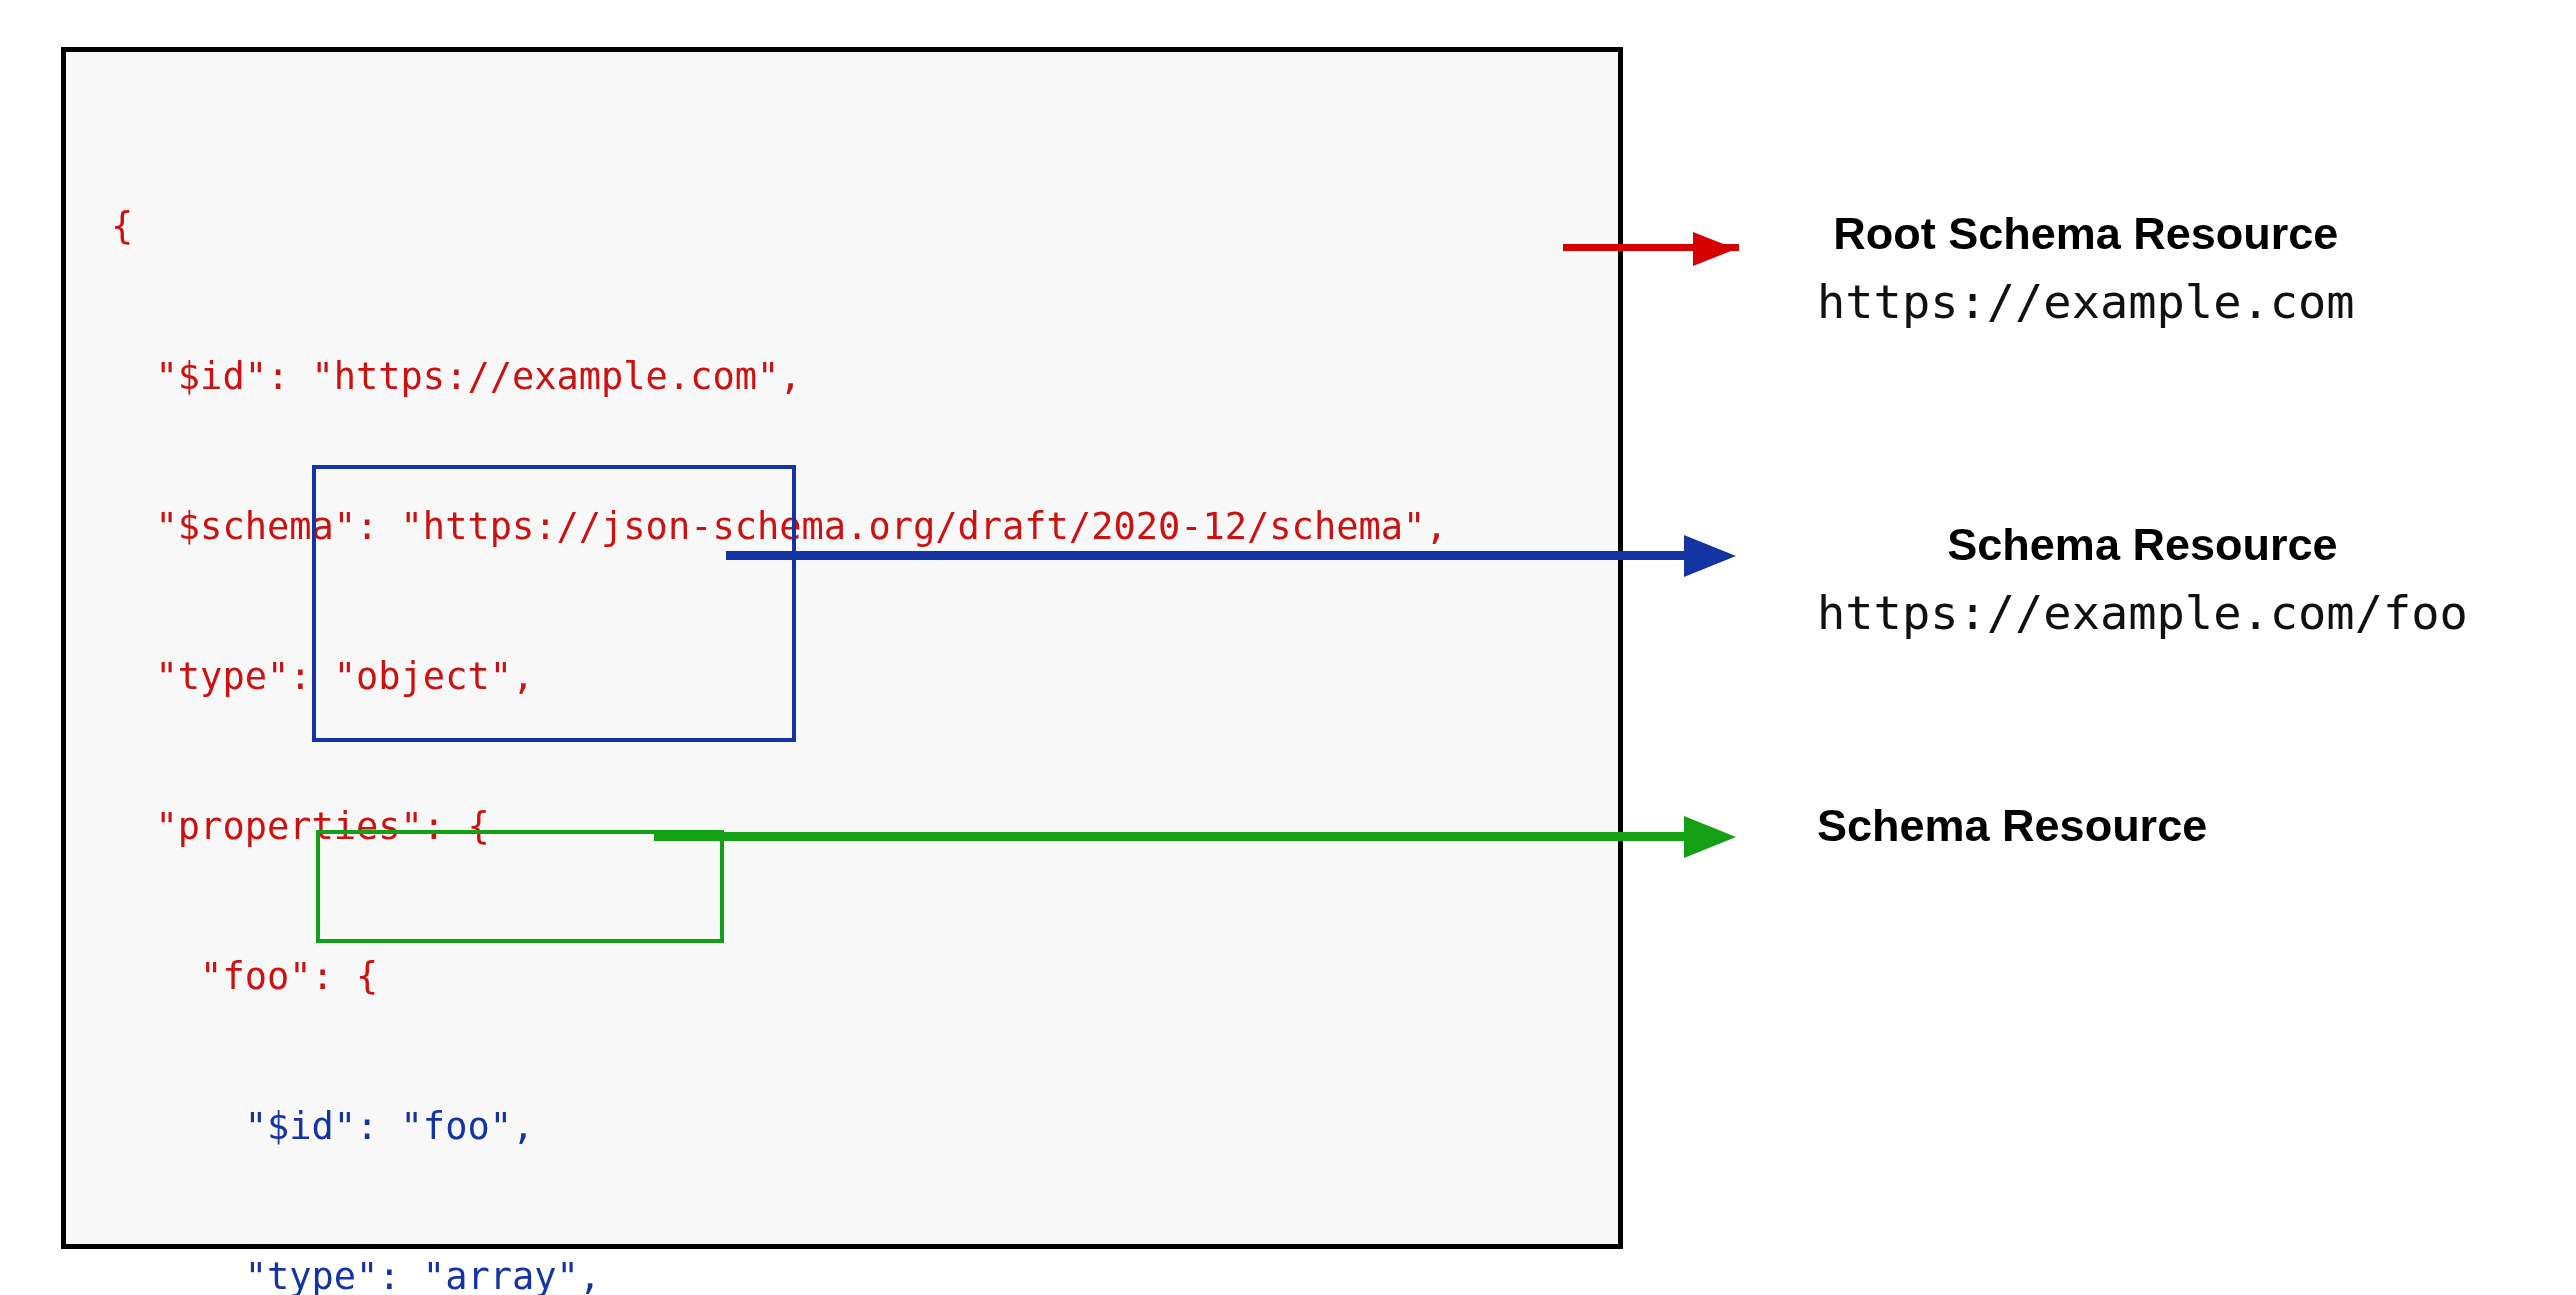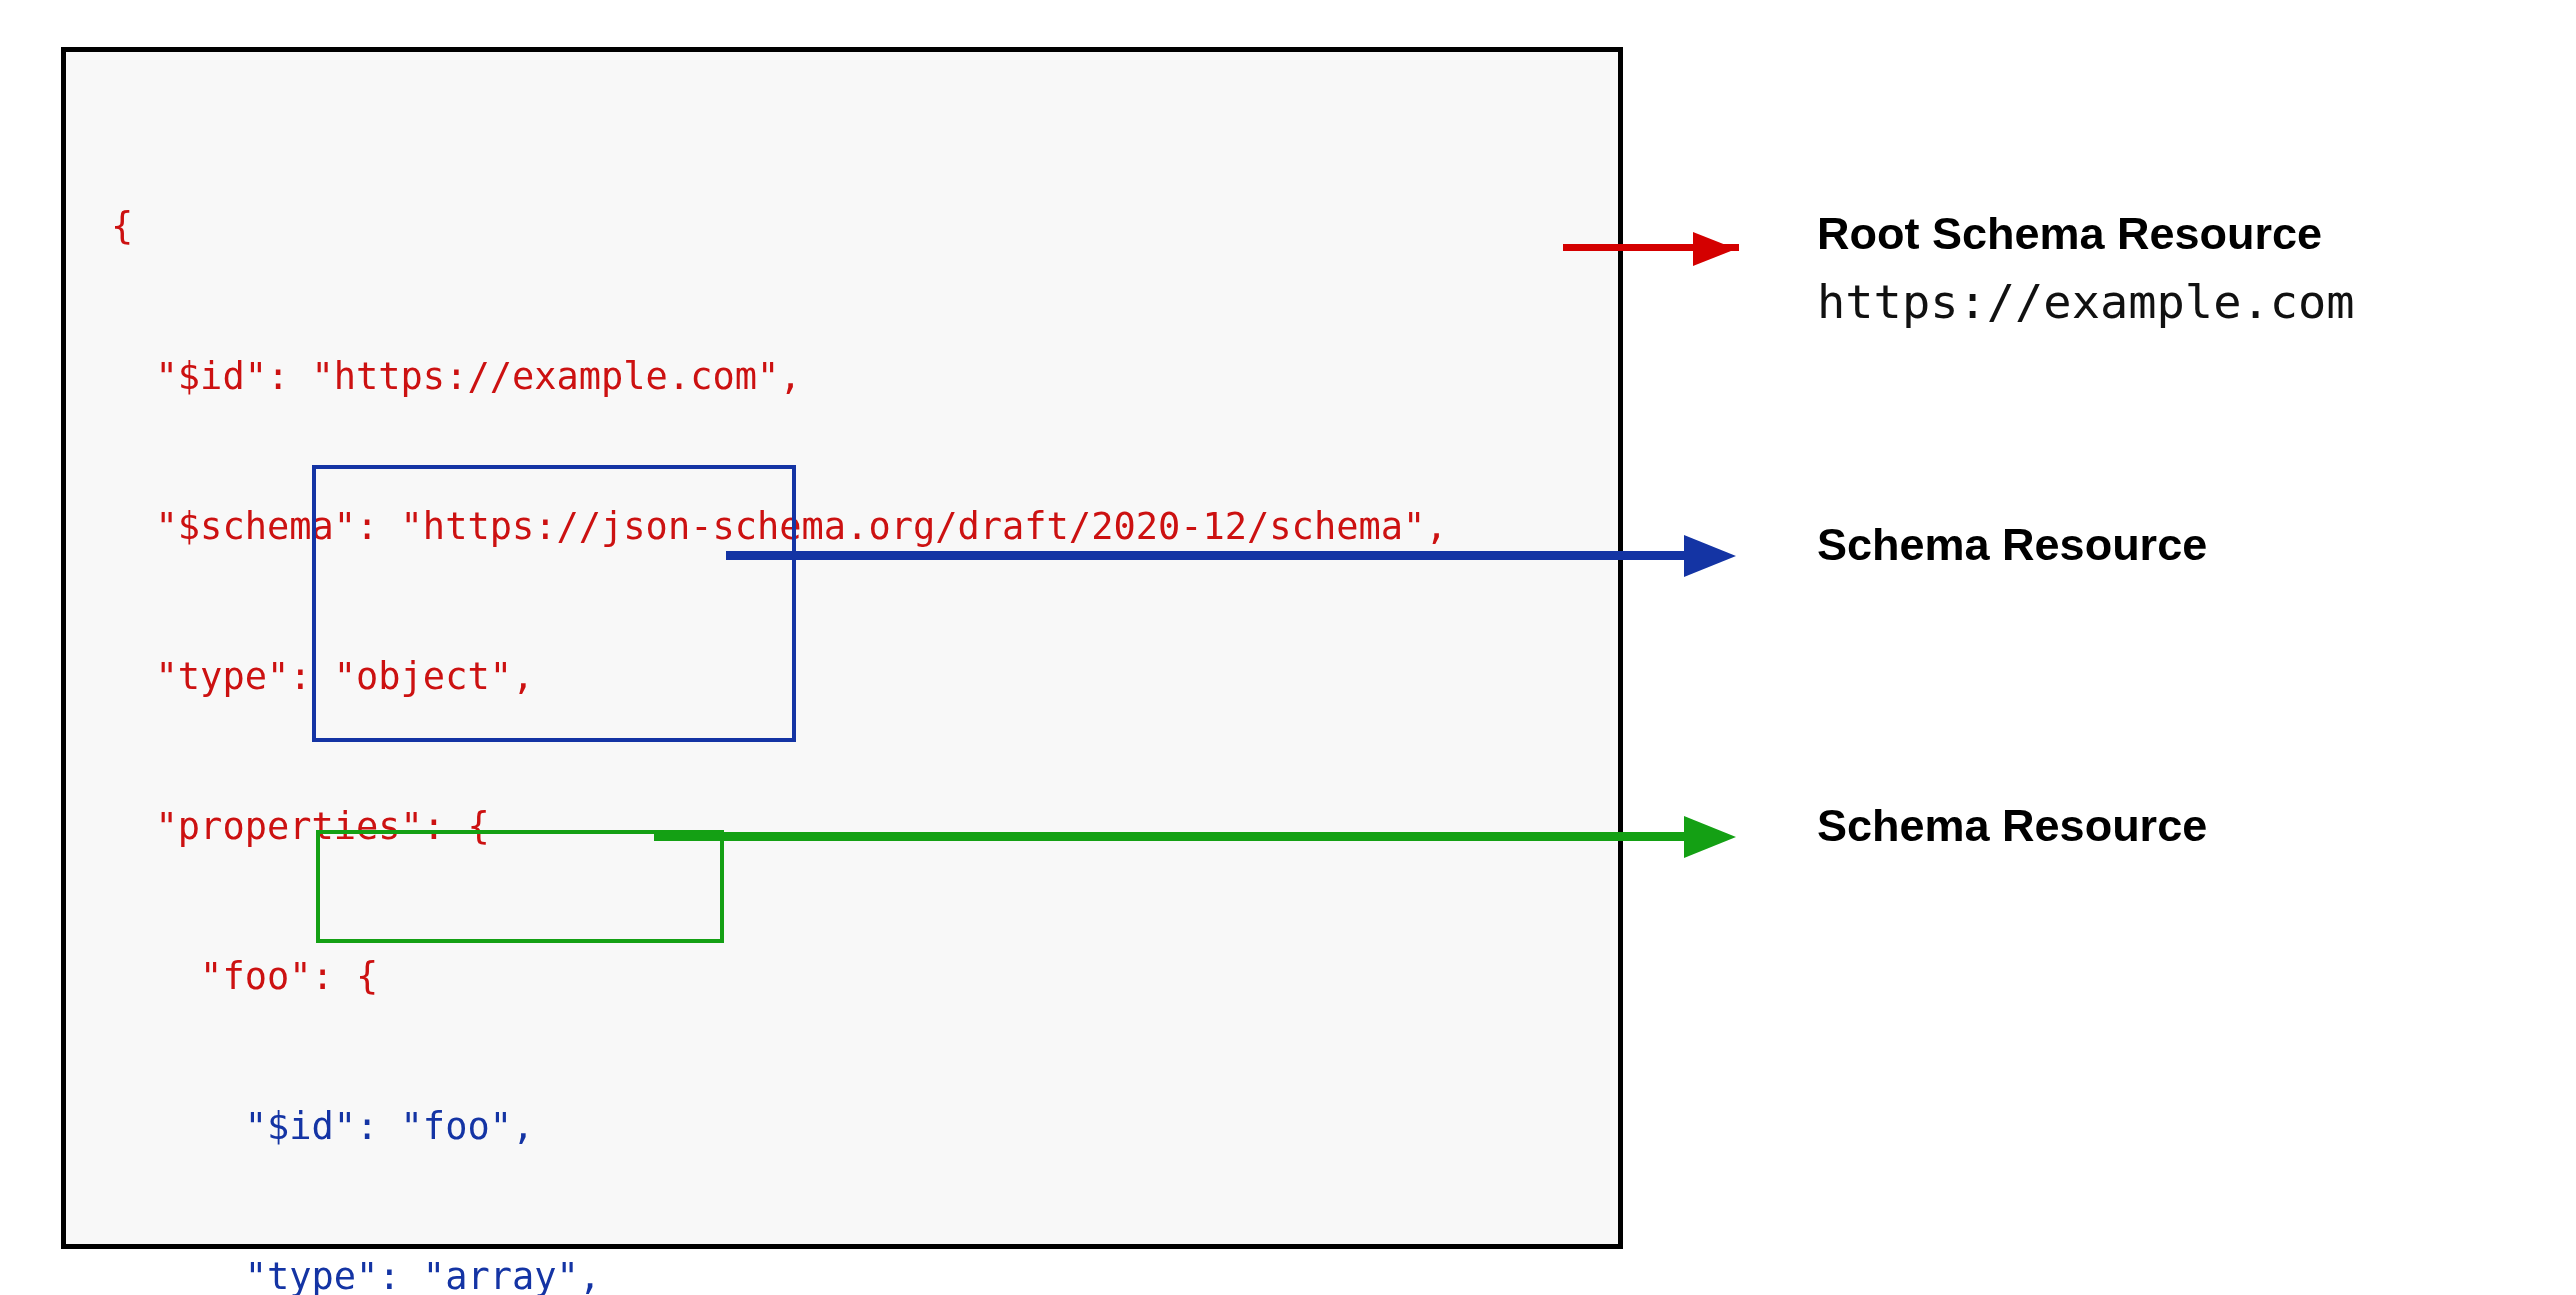--- a/index.html
+++ b/index.html
@@ -124,20 +124,21 @@
     top: 816px;
     border-left: 52px solid #14a014;
     border-top-width: 21px;
     border-bottom-width: 21px;
   }
 
   
   .legend-entry {
     position: absolute;
     left: 1817px;
+    text-align: center;
   }
   .legend-title {
     font-family: "Liberation Sans", sans-serif;
     font-weight: bold;
     font-size: 45px;
     color: #000000;
     line-height: 52px;
     white-space: nowrap;
   }
   .legend-url {
@@ -196,20 +197,21 @@
   <div class="arrow-line" id="arrow-bar-line"></div>
   <div class="arrow-head" id="arrow-bar-head"></div>
 
   <div class="legend-entry" id="legend-root">
     <div class="legend-title">Root Schema Resource</div>
     <div class="legend-url">https://example.com</div>
   </div>
 
   <div class="legend-entry" id="legend-foo">
     <div class="legend-title">Schema Resource</div>
+    <div class="legend-url">https://example.com/foo</div>
   </div>
 
   <div class="legend-entry" id="legend-bar">
     <div class="legend-title">Schema Resource</div>
   </div>
 
 </div>
 
 
 </body></html>

